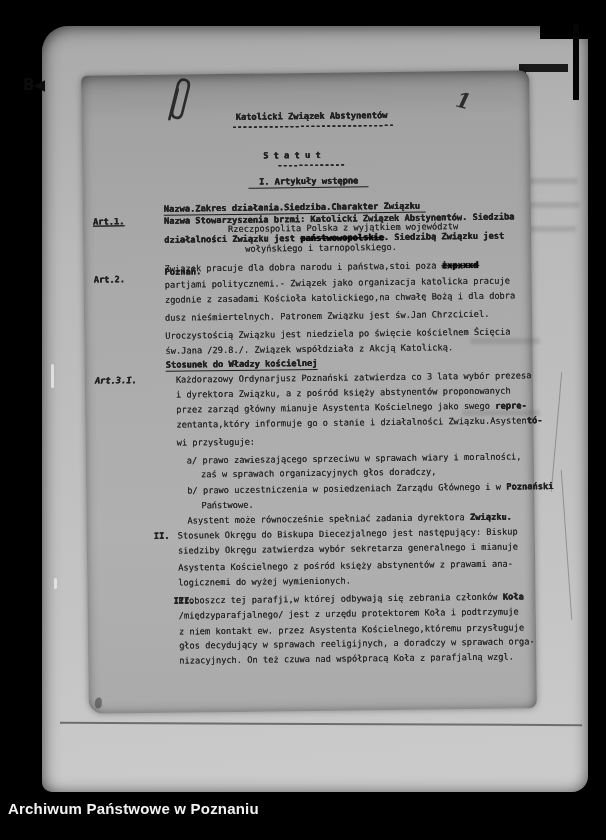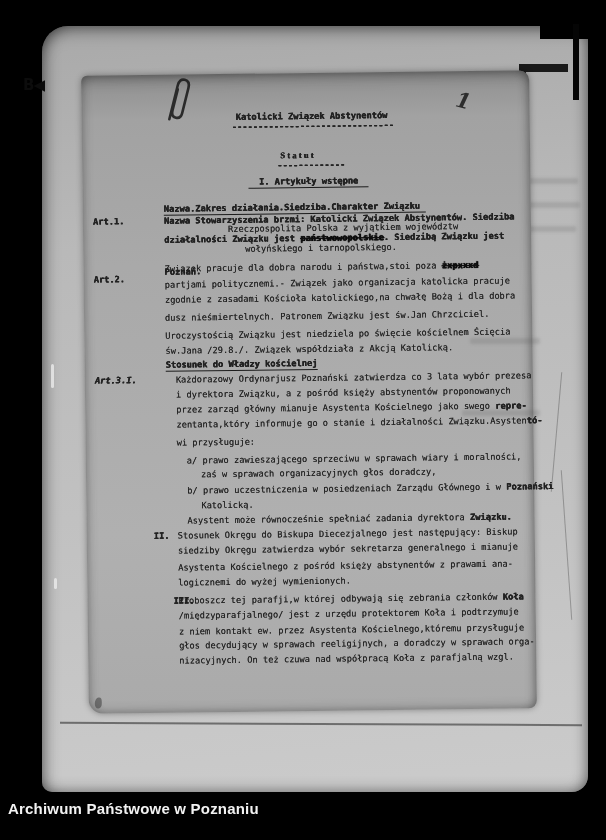--- a/index.html
+++ b/index.html
@@ -91,25 +91,25 @@
   <div class="notch-b"></div>
   <div class="corner-mark"></div>
 
   <span class="b-mark">B◀</span>
   <span class="stray-mark">(</span>
 
   <div class="page">
     <div class="typed">
         <div class="tl" style="left: 154px; top: 38px;"><span class="b">Katolicki Związek Abstynentów</span></div>
         <div class="tl" style="left: 150px; top: 48px;"><span class="b">-------------------------------</span></div>
-        <div class="tl" style="left: 198px; top: 77px; font-family: Liberation Serif, serif;"><span class="b">S t a t u t</span></div>
+        <div class="tl" style="left: 181px; top: 77px;"><span class="b">S t a t u t</span></div>
         <div class="tl" style="left: 195px; top: 87px;"><span class="b">-------------</span></div>
         <div class="tl" style="left: 166px; top: 103px;"><span class="b u">  I. Artykuły wstępne  </span></div>
         <div class="tl" style="left: 81px; top: 129px;"><span class="b u">Nazwa.Zakres działania.Siedziba.Charakter Związku </span></div>
-        <div class="tl" style="left: 10px; top: 141px;"><span class="b">Art.1.</span></div>
+        <div class="tl" style="left: 10px; top: 141px; text-decoration: underline;"><span class="b">Art.1.</span></div>
         <div class="tl" style="left: 81px; top: 141px;"><span class="b">Nazwa Stowarzyszenia brzmi: Katolicki Związek Abstynentów. </span><span class="b">Siedziba</span></div>
         <div class="tl" style="left: 145px; top: 150px;"><span class="">Rzeczpospolita Polska z wyjątkiem województw</span></div>
         <div class="tl" style="left: 81px; top: 160px;"><span class="b">działalności Związku jest </span><span class="st">państwowopolskie</span><span class="b">. Siedzibą Związku jest</span></div>
         <div class="tl" style="left: 162px; top: 170px;"><span class="">wołyńskiego i tarnopolskiego.</span></div>
         <div class="tl" style="left: 81px; top: 192px;"><span class="b">Poznań.</span></div>
         <div class="tl" style="left: 10px; top: 199px;"><span class="b">Art.2.</span></div>
         <div class="tl" style="left: 81px; top: 189px;"><span class="">Związek pracuje dla dobra narodu i państwa,stoi poza </span><span class="st">żxpxxxd</span></div>
         <div class="tl" style="left: 81px; top: 205px;"><span class="">partjami politycznemi.- Związek jako organizacja katolicka pracuje</span></div>
         <div class="tl" style="left: 81px; top: 220px;"><span class="">zgodnie z zasadami Kościoła katolickiego,na chwałę Bożą i dla dobra</span></div>
         <div class="tl" style="left: 81px; top: 238px;"><span class="">dusz nieśmiertelnych. Patronem Związku jest św.Jan Chrzciciel.</span></div>
@@ -118,21 +118,21 @@
         <div class="tl" style="left: 81px; top: 285px;"><span class="b u">Stosunek do Władzy kościelnej</span></div>
         <div class="tl" style="left: 10px; top: 300px; font-style: italic;"><span class="b">Art.3.I.</span></div>
         <div class="tl" style="left: 91px; top: 300px;"><span class="">Każdorazowy Ordynarjusz Poznański zatwierdza co 3 lata wybór prezesa</span></div>
         <div class="tl" style="left: 91px; top: 315px;"><span class="">i dyrektora Związku, a z pośród księży abstynentów proponowanych</span></div>
         <div class="tl" style="left: 91px; top: 330px;"><span class="">przez zarząd główny mianuje Asystenta Kościelnego jako swego </span><span class="b">repre-</span></div>
         <div class="tl" style="left: 91px; top: 345px;"><span class="">zentanta,który informuje go o stanie i działalności Związku.Asysten</span><span class="b">tó-</span></div>
         <div class="tl" style="left: 91px; top: 363px;"><span class="">wi przysługuje:</span></div>
         <div class="tl" style="left: 101px; top: 381px;"><span class="">a/ prawo zawieszającego sprzeciwu w sprawach wiary i moralności,</span></div>
         <div class="tl" style="left: 115px; top: 395px;"><span class="">zaś w sprawach organizacyjnych głos doradczy,</span></div>
         <div class="tl" style="left: 101px; top: 411px;"><span class="">b/ prawo uczestniczenia w posiedzeniach Zarządu Głównego i w </span><span class="b">Poznański</span></div>
-        <div class="tl" style="left: 115px; top: 426px;"><span class="">Katolicką.</span></div>
+        <div class="tl" style="left: 115px; top: 426px;"><span class="">Państwowe.</span></div>
         <div class="tl" style="left: 101px; top: 441px;"><span class="">Asystent może równocześnie spełniać zadania dyrektora </span><span class="b">Związku.</span></div>
         <div class="tl" style="left: 67px; top: 456px;"><span class="b">II.</span></div>
         <div class="tl" style="left: 91px; top: 456px;"><span class="">Stosunek Okręgu do Biskupa Diecezjalnego jest następujący: Biskup</span></div>
         <div class="tl" style="left: 91px; top: 471px;"><span class="">siedziby Okręgu zatwierdza wybór sekretarza generalnego i mianuje</span></div>
         <div class="tl" style="left: 91px; top: 488px;"><span class="">Asystenta Kościelnego z pośród księży abstynentów z prawami ana-</span></div>
         <div class="tl" style="left: 91px; top: 503px;"><span class="">logicznemi do wyżej wymienionych.</span></div>
         <div class="tl" style="left: 62px; top: 521px; margin-left: 24px;"><span class="b">III.</span></div>
         <div class="tl" style="left: 91px; top: 521px;"><span class="">Proboszcz tej parafji,w której odbywają się zebrania członków </span><span class="b">Koła</span></div>
         <div class="tl" style="left: 91px; top: 536px;"><span class="">/międzyparafjalnego/ jest z urzędu protektorem Koła i podtrzymuje</span></div>
         <div class="tl" style="left: 91px; top: 552px;"><span class="">z niem kontakt ew. przez Asystenta Kościelnego,któremu przysługuje</span></div>

